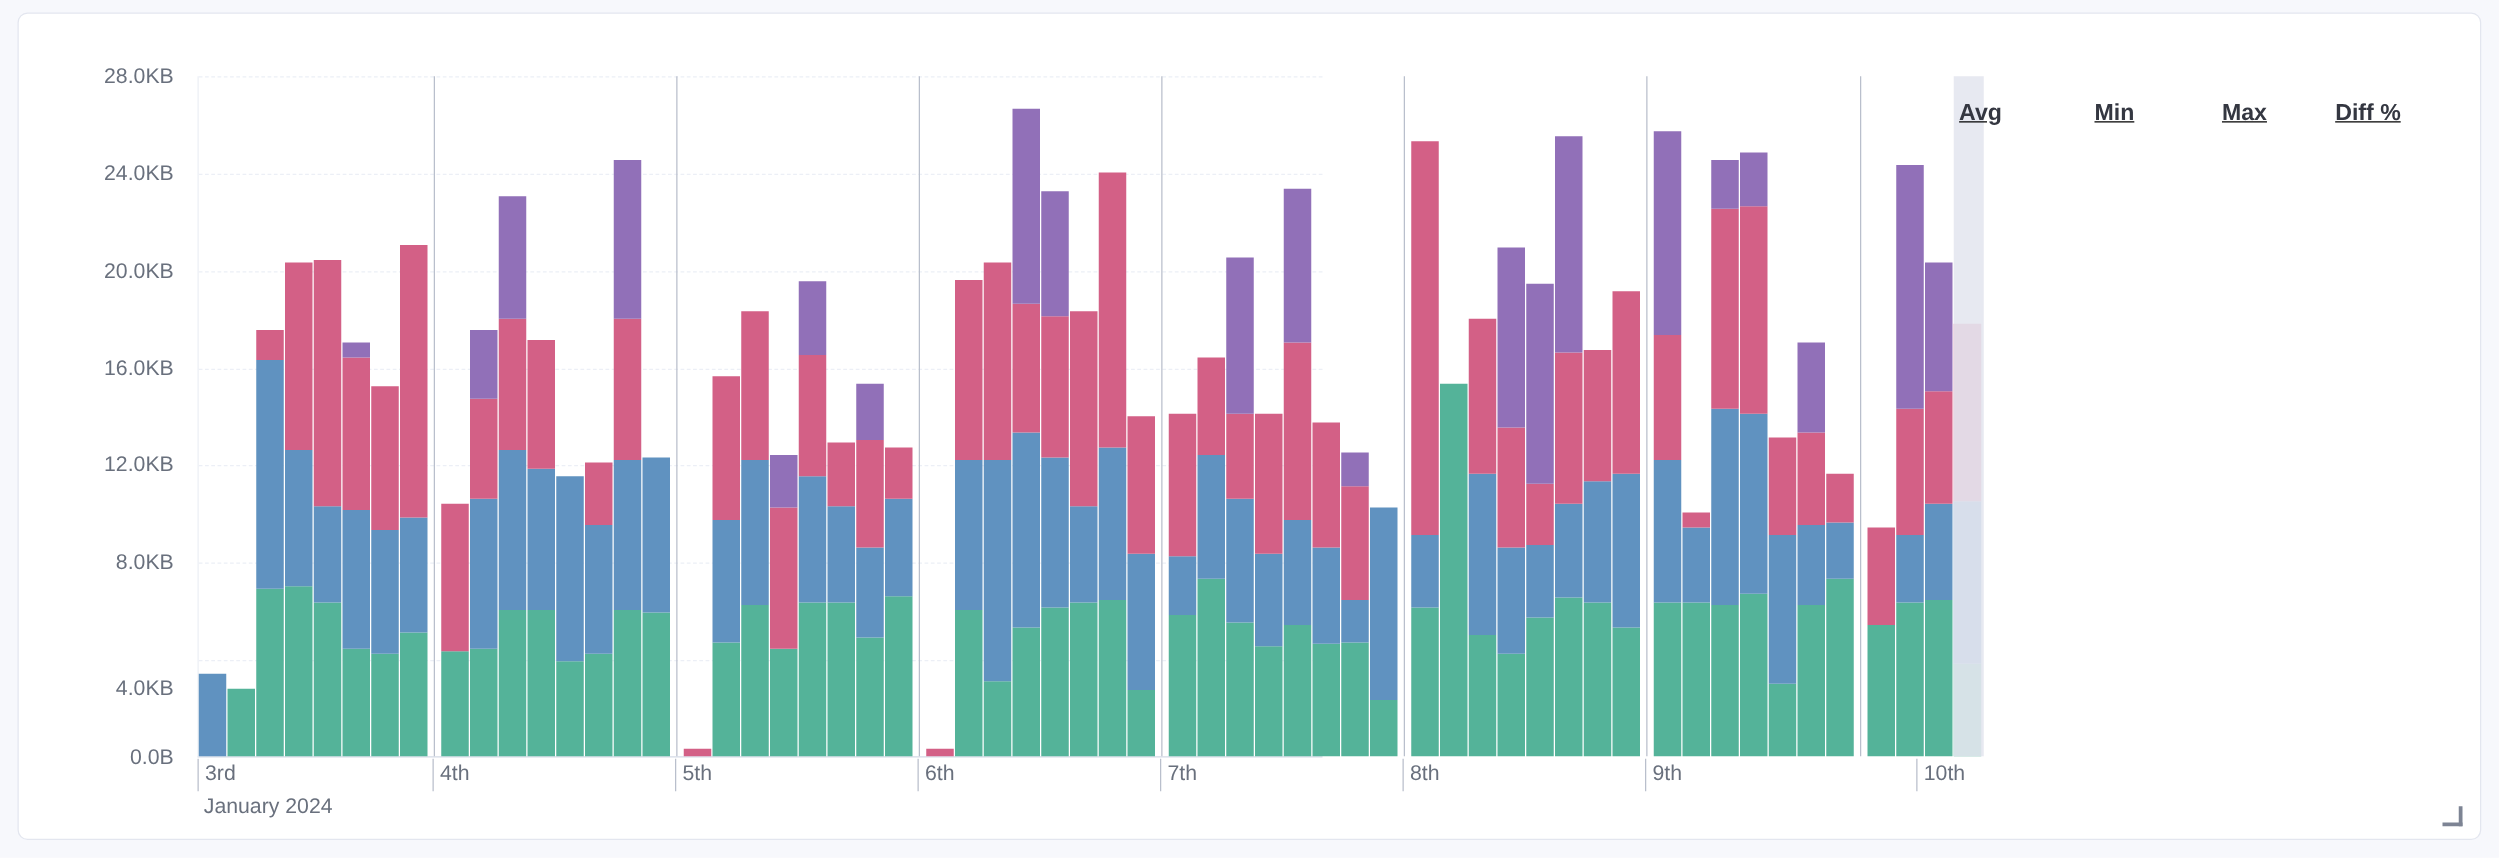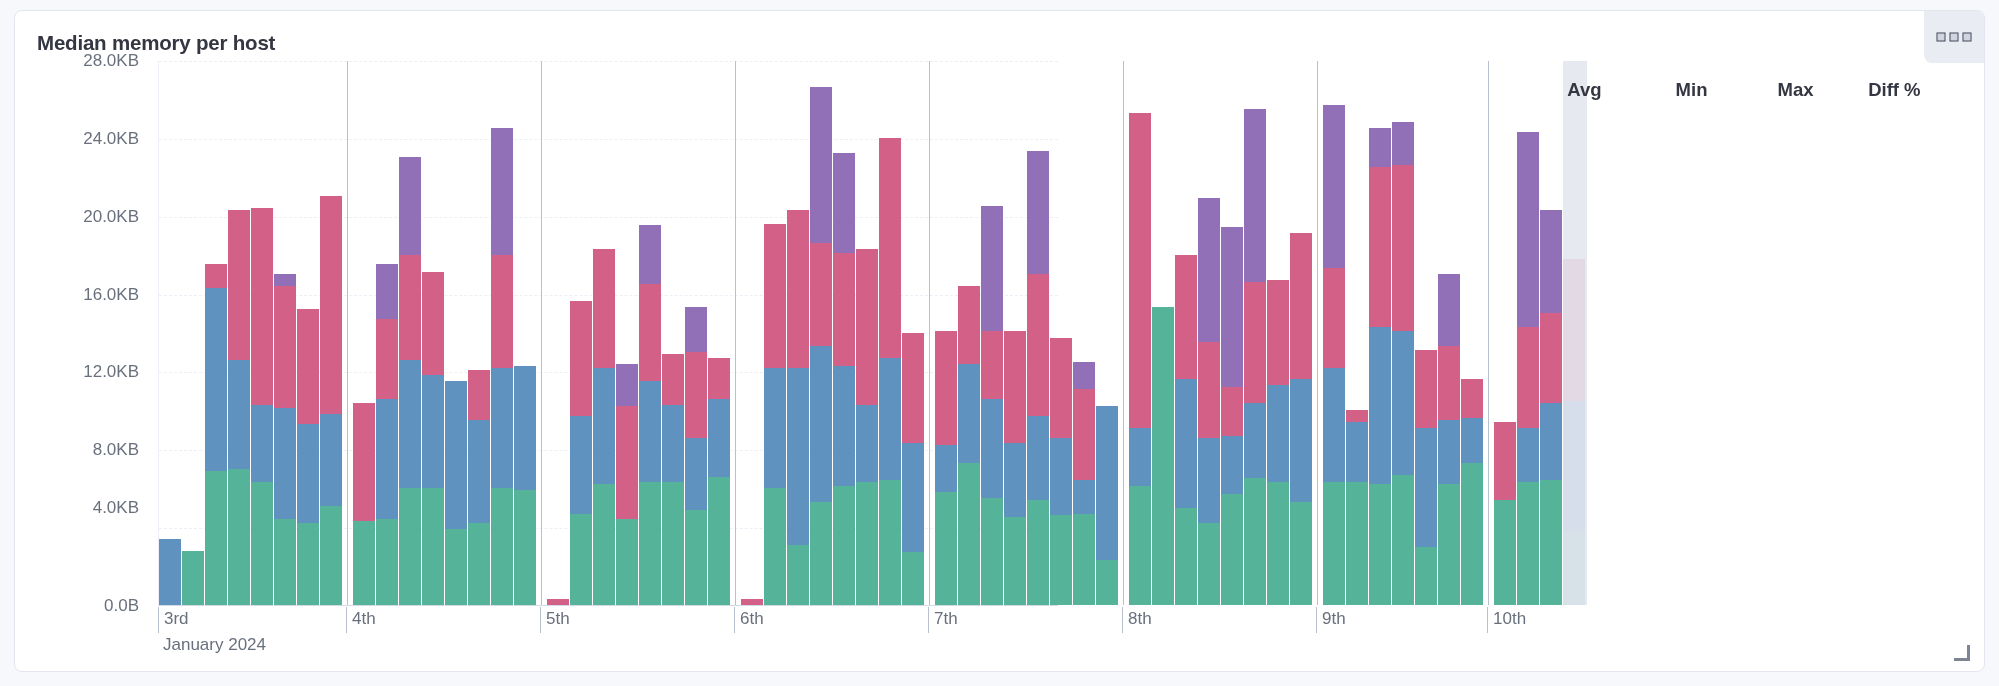--- a/index.html
+++ b/index.html
@@ -118,21 +118,21 @@
     color: #69707d;
     white-space: nowrap;
   }
 
   
   #legend {
     position: absolute;
     left: 1073px; top: 62px;
     width: 880px;
   }
-  #legend table { width: 100%; border-collapse: collapse; }
+  #legend table { width: 100%; border-collapse: collapse; text-decoration: underline; }
   #legend th {
     font-size: 18.5px;
     font-weight: bold;
     color: #343741;
     padding: 6px 0 12px 0;
     text-align: right;
     white-space: nowrap;
   }
   #legend th.lbl { text-align: left; }
   #legend td {
@@ -178,35 +178,25 @@
     width: 13px; height: 13px;
     border-right: 3px solid #7d8494;
     border-bottom: 3px solid #7d8494;
   }
 </style>
 </head>
 <body>
 
 <div id="panel">
 
-  <div id="panel-header">
-    <div id="panel-title">Median memory per host</div>
-    <div id="menu-btn">
-      <span class="dots">
-        <i></i>
-          <i></i>
-          <i></i>
-      </span>
-    </div>
-  </div>
 
   <div id="chart-region">
     <div id="ylabels">
         <div class="ytick-label" style="top: 545px;">0.0B</div>
-        <div class="ytick-label" style="top: 447px;">4.0KB</div>
+        <div class="ytick-label" style="top: 490px;">4.0KB</div>
         <div class="ytick-label" style="top: 389.286px;">8.0KB</div>
         <div class="ytick-label" style="top: 311.429px;">12.0KB</div>
         <div class="ytick-label" style="top: 233.571px;">16.0KB</div>
         <div class="ytick-label" style="top: 155.714px;">20.0KB</div>
         <div class="ytick-label" style="top: 77.8571px;">24.0KB</div>
         <div class="ytick-label" style="top: 0px;">28.0KB</div>
       </div>
     <div id="plot">
         <div class="gridline" style="top: 467.143px;"></div>
         <div class="gridline" style="top: 389.286px;"></div>
@@ -526,21 +516,21 @@
       </div>
     <div id="xaxis">
       <div id="xunit">January 2024</div>
     <div class="xtick" style="left: 0px;">3rd</div>
         <div class="xtick" style="left: 188px;">4th</div>
         <div class="xtick" style="left: 382px;">5th</div>
         <div class="xtick" style="left: 576px;">6th</div>
         <div class="xtick" style="left: 770px;">7th</div>
         <div class="xtick" style="left: 964px;">8th</div>
         <div class="xtick" style="left: 1158px;">9th</div>
-        <div class="xtick" style="left: 1329px;">10th</div>
+        <div class="xtick" style="left: 1375px;">10th</div>
       </div>
   </div>
 
   <div id="legend">
     <table>
       <colgroup>
         <col class="c-lbl">
           <col class="c-num">
           <col class="c-num">
           <col class="c-num">

